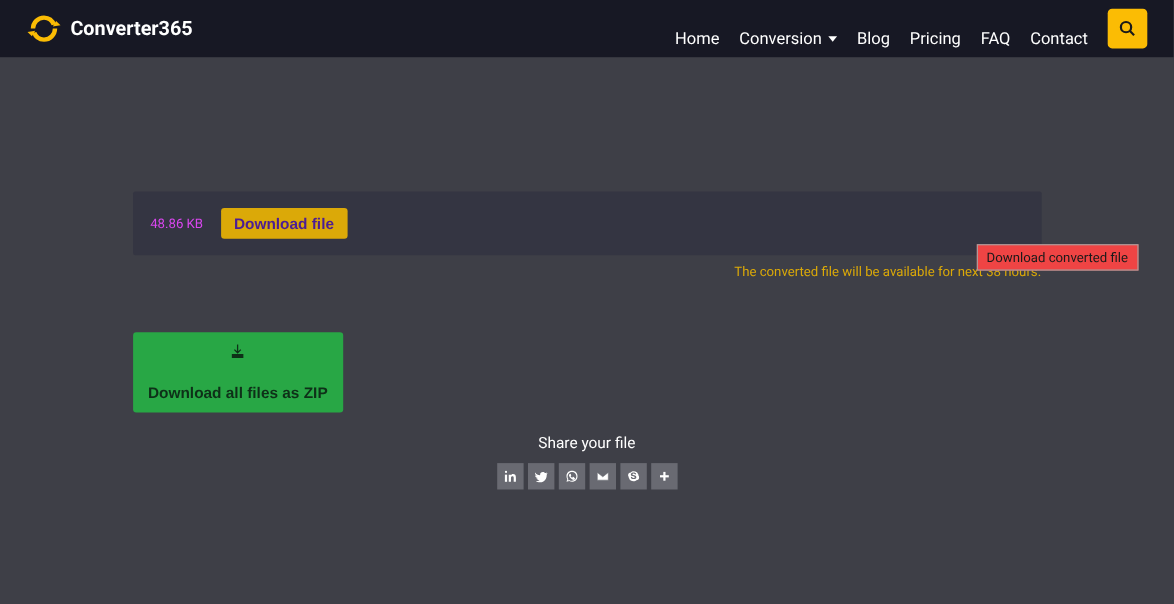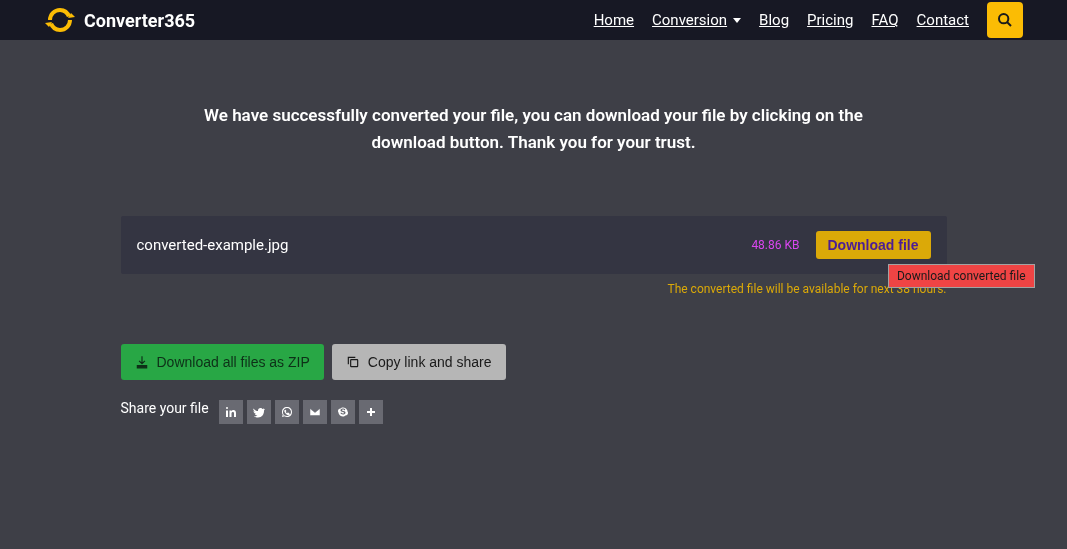--- a/index.html
+++ b/index.html
@@ -6,46 +6,45 @@
     body {
       font-family: -apple-system, BlinkMacSystemFont, 'Segoe UI', Roboto, Arial, sans-serif;
       background: #3e3f47;
       color: #ffffff;
       width: 1067px;
       height: 549px;
       overflow: hidden;
     }
     .header {
       background: #171824;
-      height: 40px;
+      height: 52px;
       display: flex;
       align-items: center;
       justify-content: space-between;
-      padding: 0 44px;
+      padding: 0 24px;
     }
     .logo {
       display: flex;
       align-items: center;
       gap: 8px;
     }
     .logo-icon {
       width: 32px;
       height: 32px;
       position: relative;
     }
     .logo-text {
       font-size: 18px;
       font-weight: 700;
       color: #ffffff;
     }
     .nav {
       display: flex;
-      align-items: center;
+      align-items: flex-end;
       gap: 18px;
-      text-decoration: underline;
     }
     .nav-item {
       font-size: 15px;
       color: #ffffff;
       cursor: pointer;
       display: flex;
       align-items: center;
       gap: 4px;
     }
     .search-btn {
@@ -131,41 +130,44 @@
     }
     .actions {
       width: 826px;
       margin: 48px auto 0;
       display: flex;
       gap: 8px;
     }
     .action-btn {
       display: flex;
       align-items: center;
-      gap: 8px;
+      gap: 23px;
       padding: 10px 14px;
       border-radius: 3px;
       font-size: 14px;
-      font-weight: 400;
+      font-weight: 700;
       cursor: pointer;
       border: none;
+      flex-direction: column;
     }
     .zip-btn {
       background: #28a745;
       color: #0e3018;
     }
     .copy-btn {
       background: #b6b6b6;
       color: #1a1a1a;
     }
     .share-row {
       width: 826px;
       margin: 20px auto 0;
       display: flex;
+      align-items: center;
       gap: 10px;
+      flex-direction: column;
     }
     .share-label {
       font-size: 14px;
       color: #ffffff;
     }
     .share-icons {
       display: flex;
       gap: 4px;
     }
     .share-icon {
@@ -218,48 +220,39 @@
     <div class="search-btn">
       <svg width="16" height="16" viewBox="0 0 24 24" fill="none" stroke="#1a1a1a" stroke-width="3">
         <circle cx="10" cy="10" r="7"></circle>
         <line x1="21" y1="21" x2="15" y2="15"></line>
       </svg>
     </div>
   </div>
 </div>
 
 <div class="content">
-  <p class="subtitle">We have successfully converted your file, you can download your file by clicking on the download button. Thank you for your trust.</p>
 
   <div class="file-row">
-    <span class="file-name">converted-example.jpg</span>
     <div class="file-right">
       <span class="file-size">48.86 KB</span>
       <button class="download-btn">Download file</button>
     </div>
     <div class="tooltip">Download converted file</div>
   </div>
 
   <div class="availability">The converted file will be available for next 38 hours.</div>
 
   <div class="actions">
     <button class="action-btn zip-btn">
       <svg width="14" height="14" viewBox="0 0 24 24" fill="#0e3018">
         <path d="M12 2 L12 14 M7 10 L12 15 L17 10 M4 18 L20 18 L20 22 L4 22 Z" stroke="#0e3018" stroke-width="2" fill="none"></path>
         <rect x="4" y="18" width="16" height="4" fill="#0e3018"></rect>
       </svg>
       <span>Download all files as ZIP</span>
     </button>
-    <button class="action-btn copy-btn">
-      <svg width="14" height="14" viewBox="0 0 24 24" fill="none" stroke="#1a1a1a" stroke-width="2">
-        <rect x="8" y="8" width="12" height="12" rx="1"></rect>
-        <path d="M4 16 L4 4 L16 4"></path>
-      </svg>
-      <span>Copy link and share</span>
-    </button>
   </div>
 
   <div class="share-row">
     <span class="share-label">Share your file</span>
     <div class="share-icons">
       <div class="share-icon">
         <svg width="12" height="12" viewBox="0 0 24 24" fill="#ffffff">
             <rect x="2" y="9" width="4" height="13"></rect>
             <circle cx="4" cy="4" r="2"></circle>
             <path d="M9 9 L9 22 L13 22 L13 15 C13 13 14 12 16 12 C18 12 18 14 18 15 L18 22 L22 22 L22 14 C22 10 20 8 17 8 C15 8 14 9 13 10 L13 9 Z"></path>

